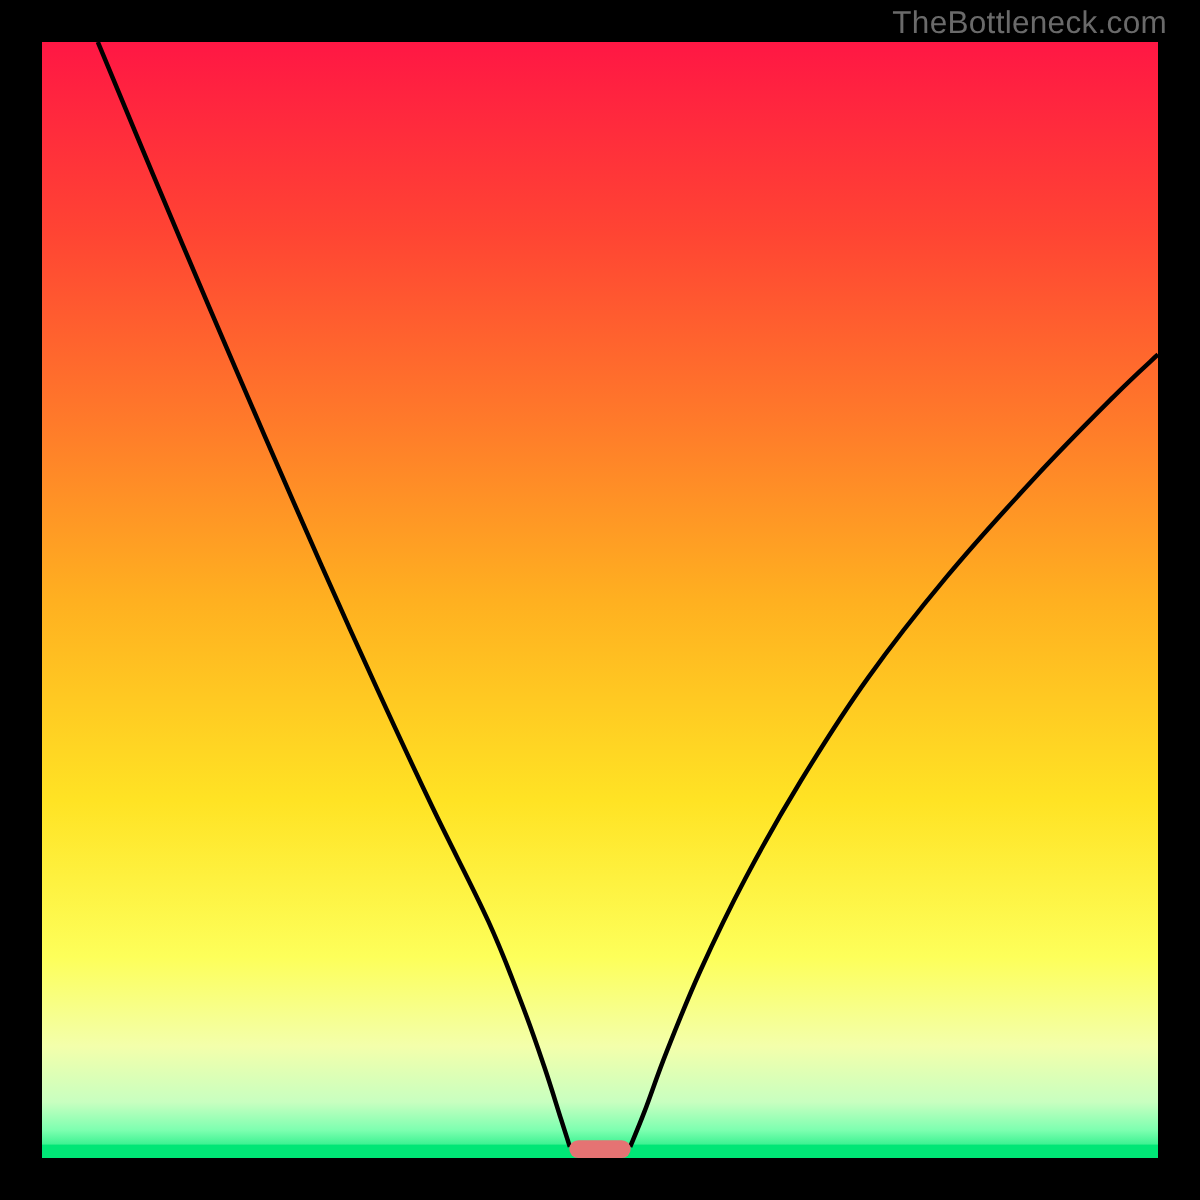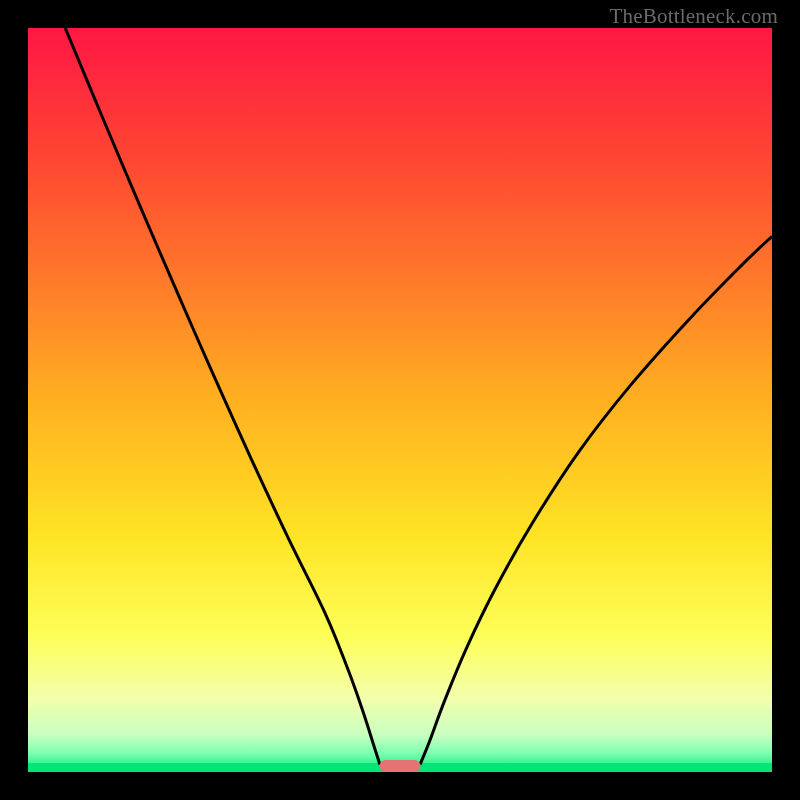--- a/index.html
+++ b/index.html
@@ -28,21 +28,21 @@
   }
   .watermark {
     position: absolute;
     top: 4px;
     right: 22px;
     color: #6a6a6a;
     font-size: 21px;
     font-weight: 500;
     letter-spacing: 0.2px;
     user-select: none;
-    font-family: Liberation Serif, serif;
+    font-family: Liberation Sans, sans-serif;
   }
   svg {
     display: block;
   }
 </style>
 </head>
 <body>
 
 <div class="watermark">TheBottleneck.com</div>
 

